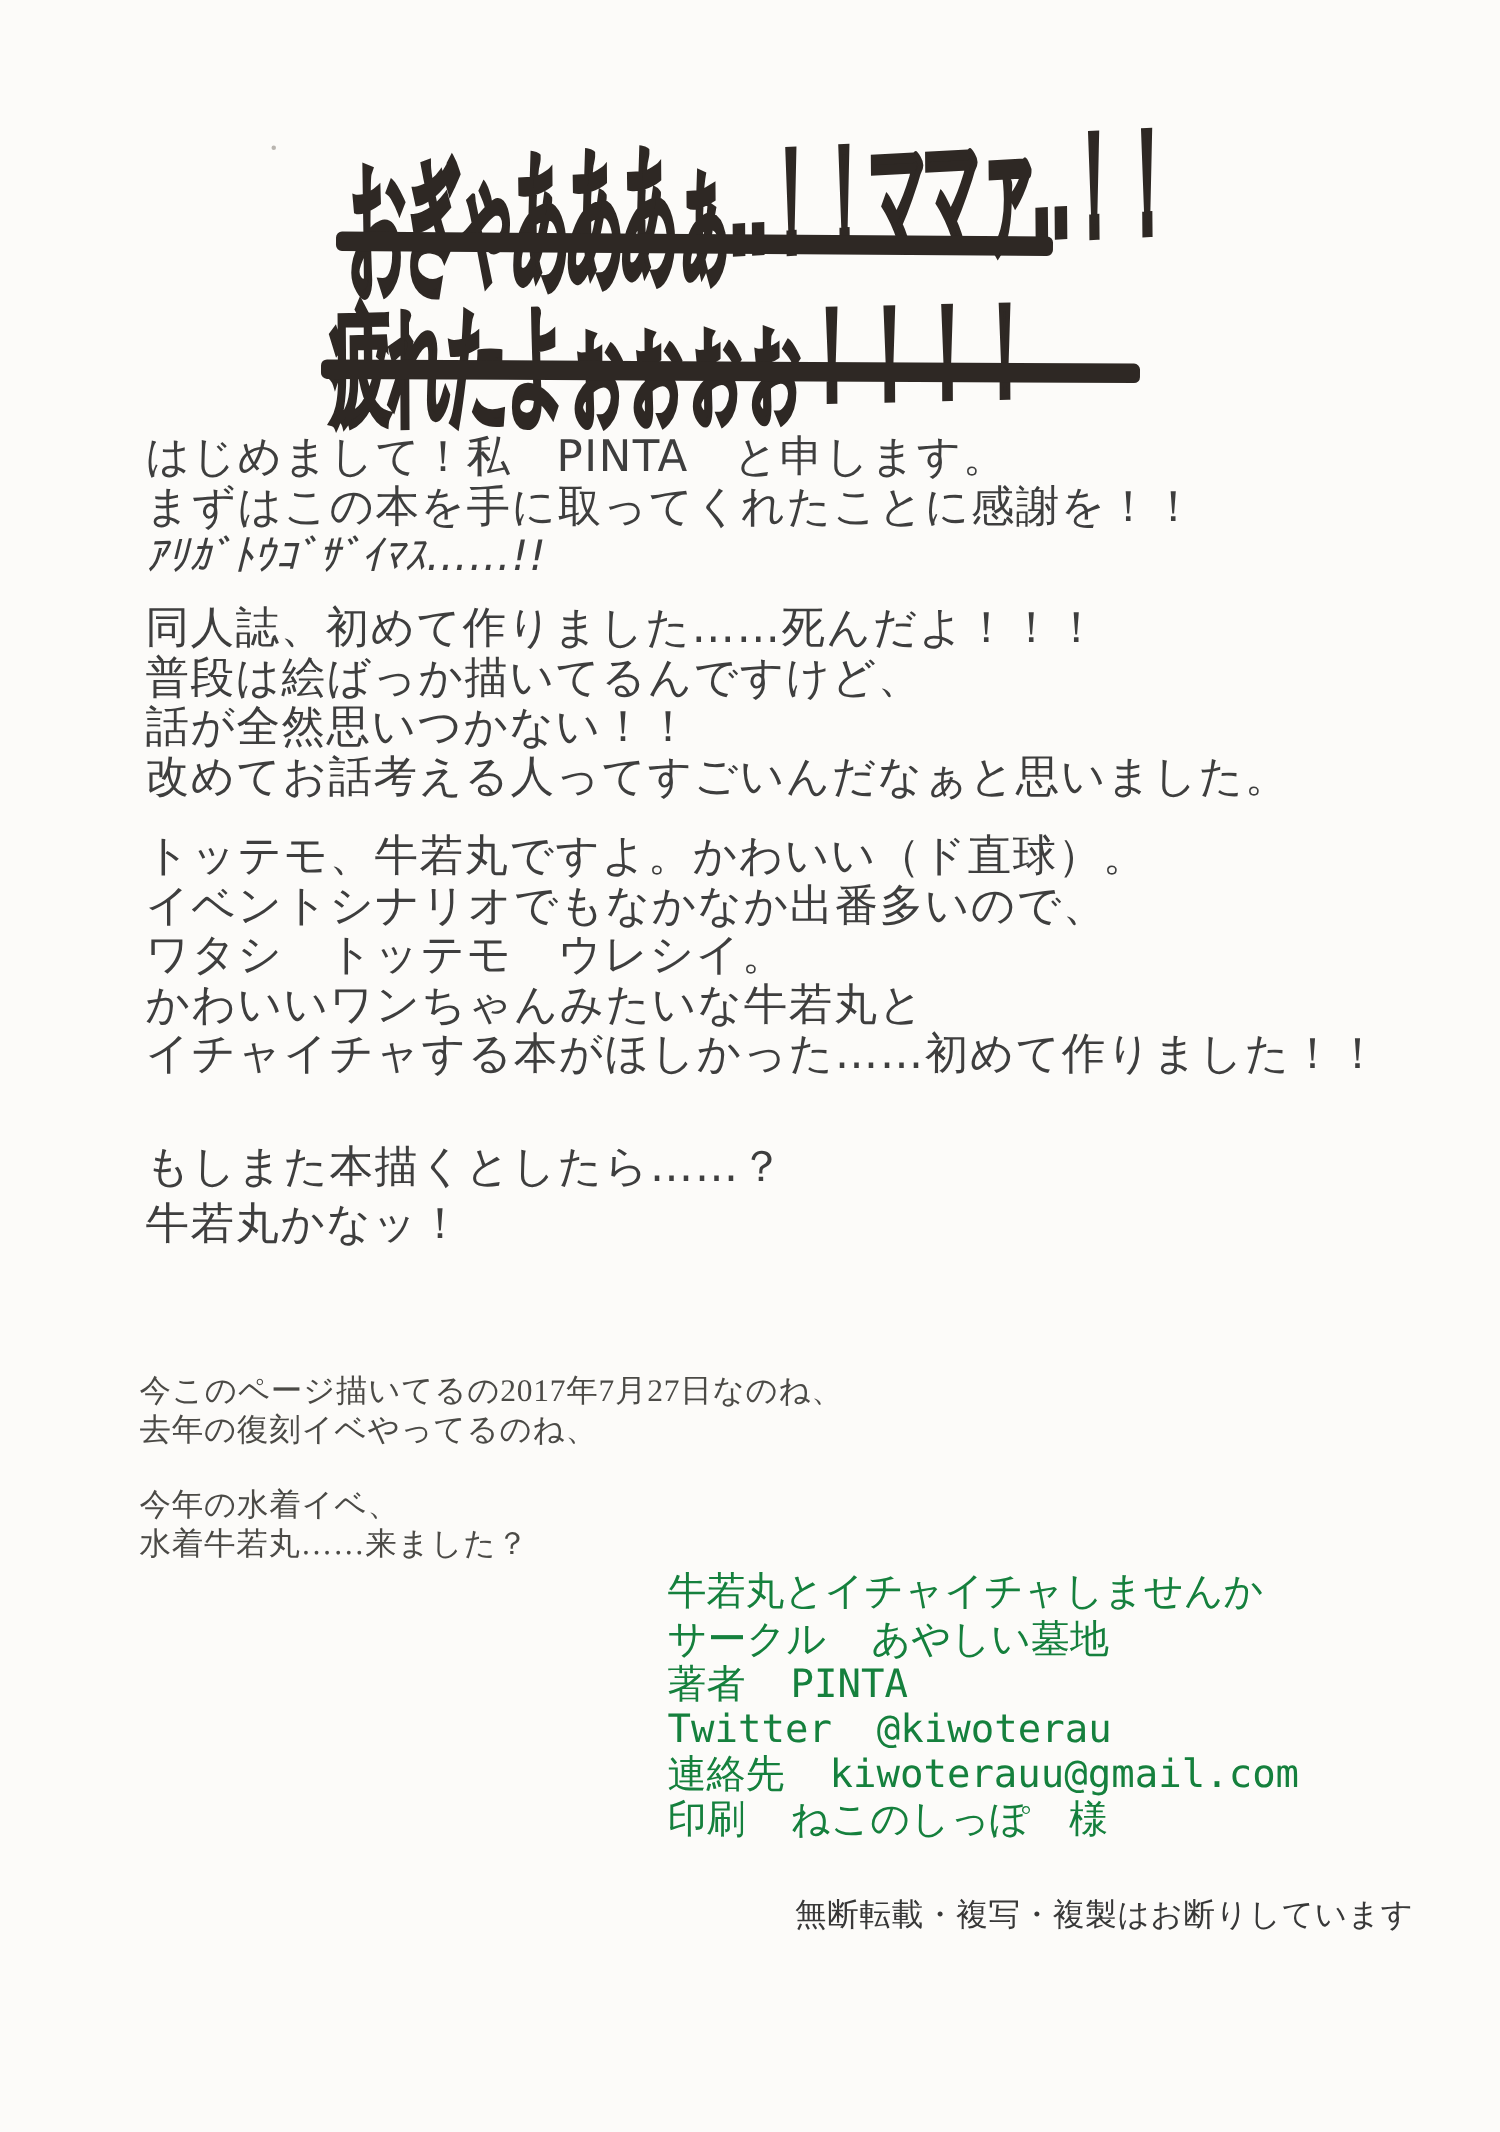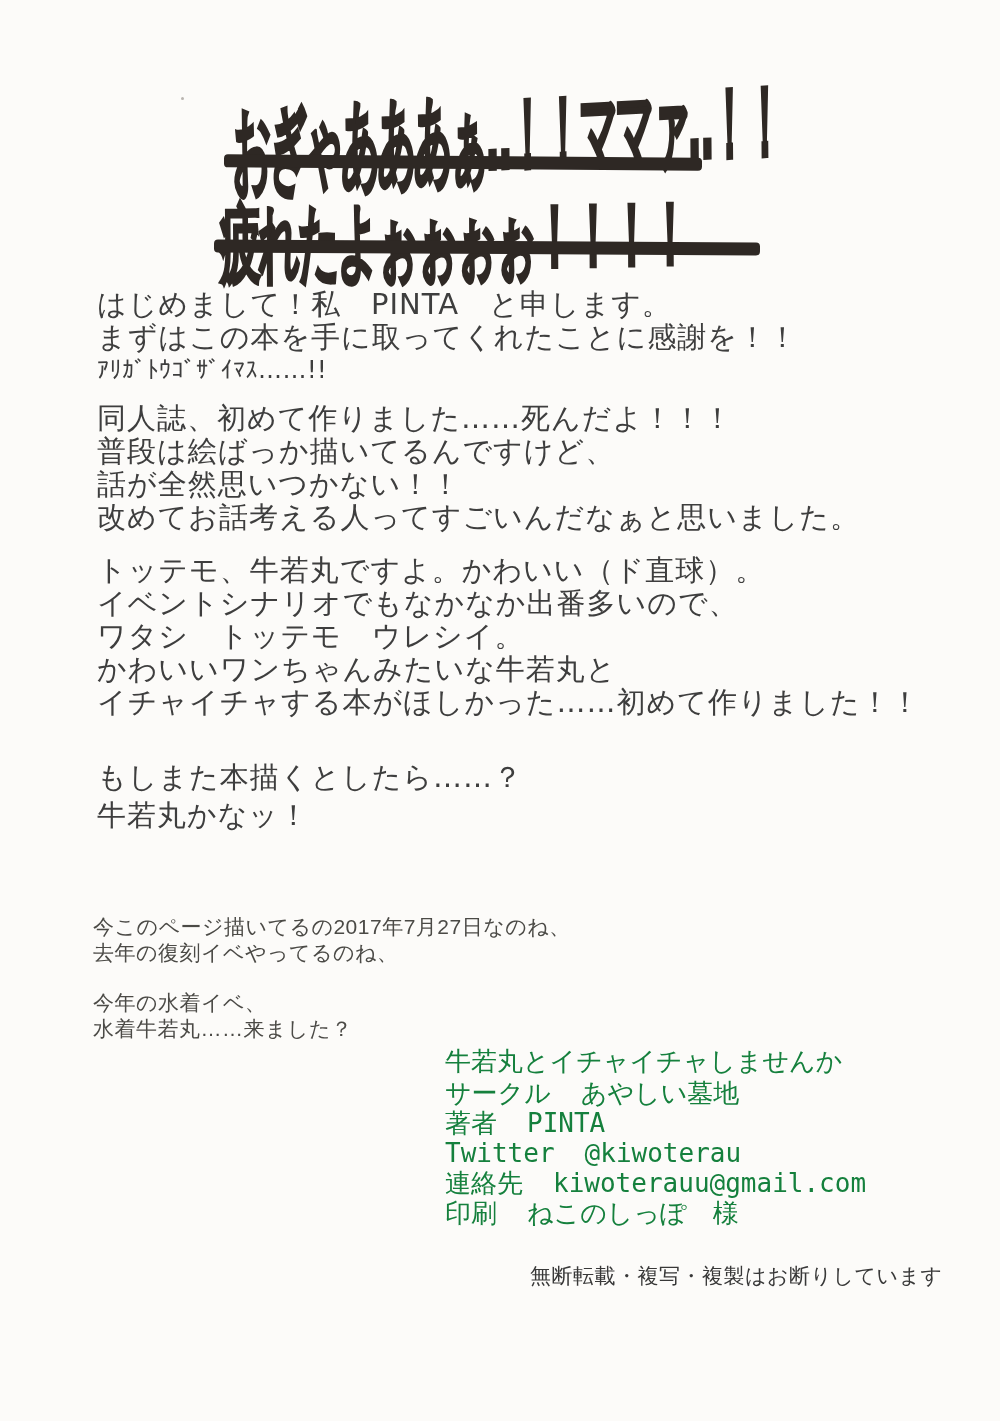--- a/index.html
+++ b/index.html
@@ -70,29 +70,30 @@
     line-height: 33px;
     letter-spacing: 1px;
     color: #3e3e3e;
     white-space: nowrap;
   }
   .para-1 { top: 288px; }
   .para-2 { top: 402px; }
   .para-3 { top: 554px; }
   .para-4 { top: 758px; line-height: 38px; }
   .small-kana {
-    font-size: 24px;
+    font-size: 28px;
     letter-spacing: 0.5px;
+    font-style: italic;
   }
 
   
   .note {
     position: absolute;
     left: 93px;
-    font-family: Liberation Sans, sans-serif;
+    font-family: Liberation Serif, serif;
     font-size: 21px;
     line-height: 26px;
     letter-spacing: 0.5px;
     color: #4b4a46;
     white-space: nowrap;
   }
   .note-1 { top: 914px; }
   .note-2 { top: 990px; }
 
   

